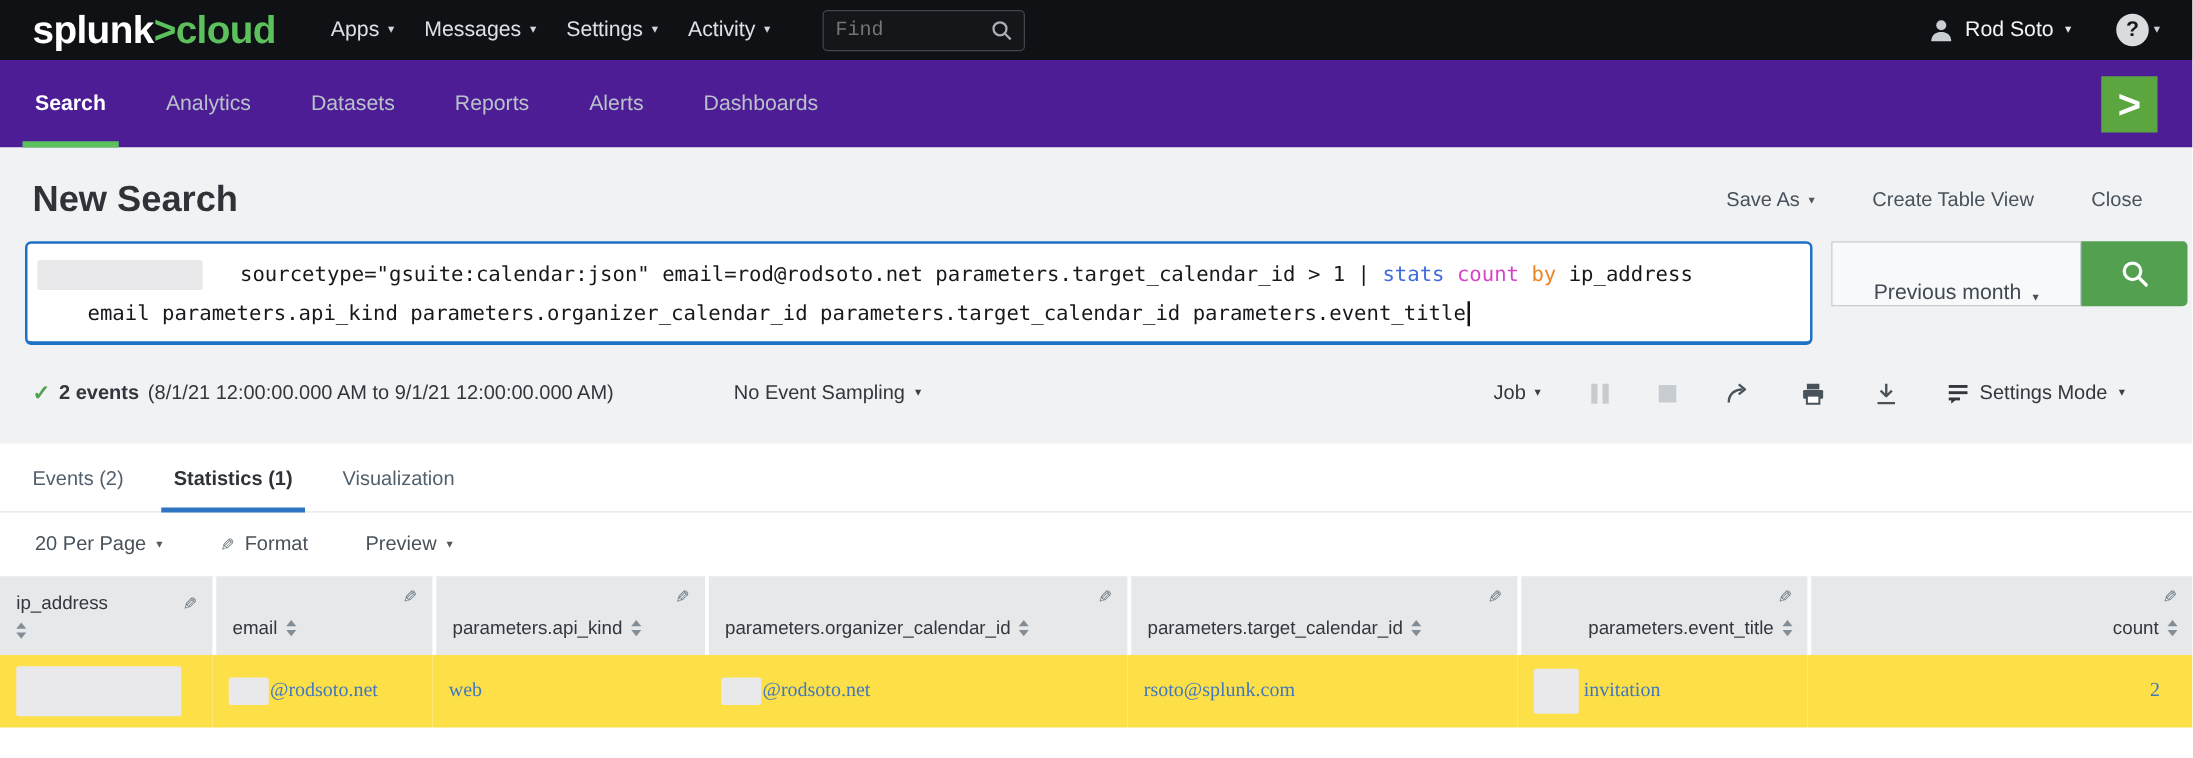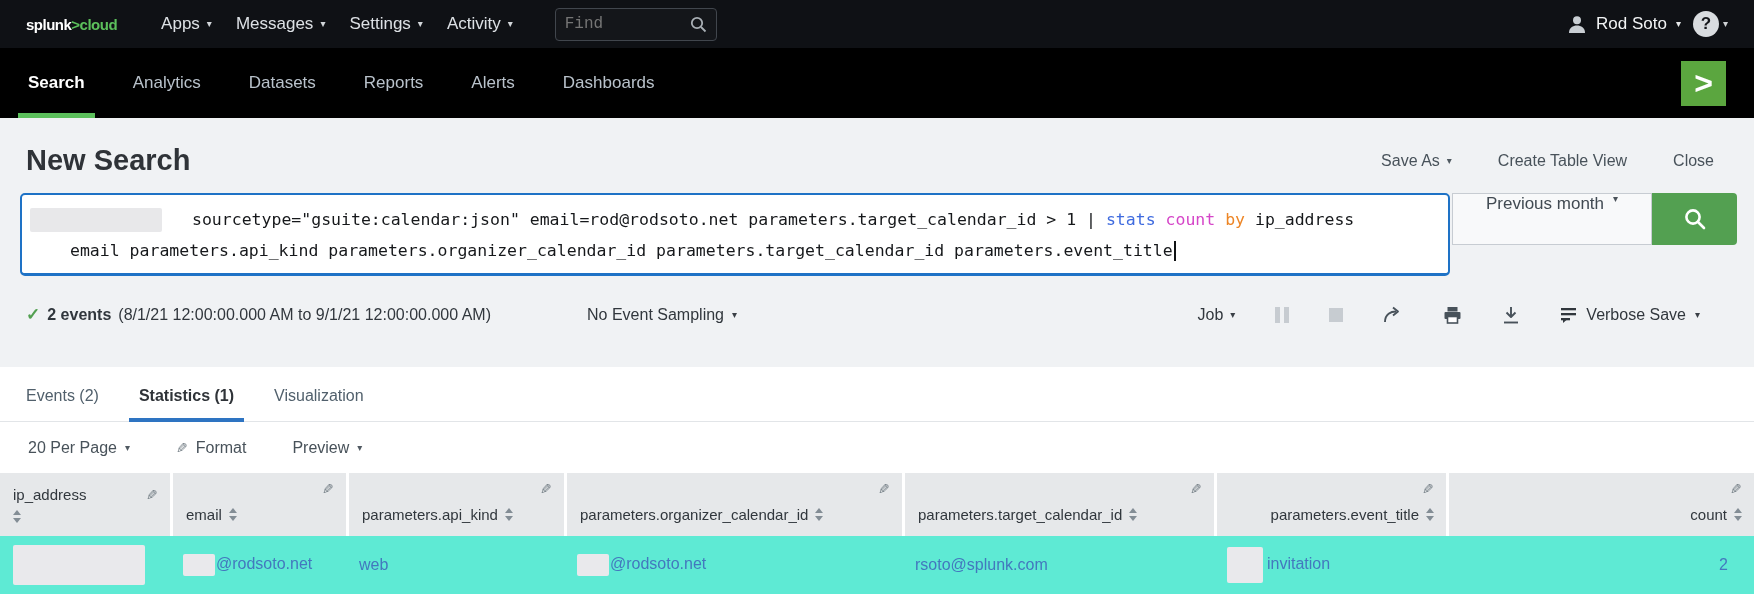--- a/index.html
+++ b/index.html
@@ -2,72 +2,72 @@
 <html><head>
 <meta charset="utf-8">
 <style>
   * { margin:0; padding:0; box-sizing:border-box; }
   html,body { width:1754px; height:606px; overflow:hidden; background:#fff;
     font-family:"Liberation Sans",sans-serif; }
 
   
   .topbar { height:48px; background:#0f1115; display:flex; align-items:center;
     padding:0 26px; color:#e3e7ea; }
-  .logo { font-size:15px; font-weight:700; letter-spacing:-0.5px; white-space:nowrap; }
+  .logo { font-size:31px; font-weight:700; letter-spacing:-0.5px; white-space:nowrap; }
   .logo .brand { color:#ffffff; }
   .logo .suffix { color:#5cc05c; font-weight:600; }
   .top-menus { display:flex; align-items:center; margin-left:44px; gap:24px; }
   .top-menu { display:flex; align-items:center; gap:7px; font-size:17px; color:#dde1e5; cursor:pointer; }
   .caret { font-size:10px; line-height:1; opacity:.95; }
   .findbox { margin-left:42px; width:162px; height:33px; background:#14161a;
     border:1px solid #41464d; border-radius:4px; display:flex; align-items:center; padding:0 9px; }
   .findbox input { flex:1; min-width:0; background:transparent; border:0; outline:0;
     color:#c9ced3; font-size:16px; font-family:Liberation Mono, monospace; }
-  .top-right { margin-left:auto; display:flex; align-items:center; gap:12px;text-align:right; }
+  .top-right { margin-left:auto; display:flex; align-items:center; gap:36px;text-align:right; }
   .user { display:flex; align-items:center; gap:9px; font-size:17px; color:#f2f4f5; }
   .help { display:flex; align-items:center; gap:4px; }
   .help-circle { width:26px; height:26px; border-radius:50%; background:#d9dcdf; color:#15171b;
     font-weight:700; font-size:17px; display:flex; align-items:center; justify-content:center; }
   .help .caret { color:#d9dcdf; }
 
   
-  .appbar { height:70px; background:#000000; display:flex; align-items:stretch; padding:0 28px; }
+  .appbar { height:70px; background:#4c1d95; display:flex; align-items:stretch; padding:0 28px; }
   .app-tabs { display:flex; gap:48px; }
   .app-tab { position:relative; display:flex; align-items:center; font-size:17px;
     color:#b9c2cb; cursor:pointer; }
   .app-tab.active { color:#fff; font-weight:700; }
   .app-tab.active::after { content:""; position:absolute; left:-10px; right:-10px; bottom:0;
     height:5px; background:#5cc05c; }
   .app-id { margin-left:auto; display:flex; align-items:center; gap:14px; }
   .app-icon { width:45px; height:45px; background:#5ba63f; display:flex; align-items:center;
     justify-content:center; color:#fff; font-size:32px; font-weight:700; line-height:1; }
   .app-name { color:#fff; font-size:21px; }
 
   
-  .gray-zone { background:#f0f2f4; padding-bottom:36px; }
+  .gray-zone { background:#f0f2f4; padding-bottom:24px; }
   .page-head { display:flex; align-items:flex-start; padding:26px 40px 16px 26px; }
   .page-title { font-size:29px; font-weight:700; color:#2f3338; }
   .page-actions { margin-left:auto; display:flex; align-items:center; gap:46px; margin-top:8px; }
   .page-action { display:flex; align-items:center; gap:7px; font-size:16px; color:#48525a; cursor:pointer; }
 
   .search-row { display:flex; align-items:flex-start; padding:0 0 0 20px; }
   .search-box { width:1430px; height:83px; background:#fff; border:2px solid #1e72c6;
     border-bottom-width:3px; border-radius:5px; padding:9px 10px 6px 8px;
     font-family:"DejaVu Sans Mono","Liberation Mono",monospace; font-size:16.5px; color:#16181b; }
   .q-line { display:flex; align-items:center; height:31px; white-space:pre; }
   .q-line2 { padding-left:40px; }
   .q-redact { width:132px; height:24px; background:#e8e8ea; border-radius:2px;
     margin-right:30px; flex:none; }
   .spl-cmd { color:#3f6bdf; }
   .spl-fn  { color:#d545c8; }
   .spl-kw  { color:#ed8525; }
   .q-cursor { width:2px; height:20px; background:#101214; margin-left:1px; flex:none; }
 
   .time-picker { width:200px; height:52px; background:#f8f9fa; border:1px solid #c7ccd2;
-    margin-left:2px; display:flex; align-items:flex-start; justify-content:center; gap:9px;
+    margin-left:15px; display:flex; align-items:flex-end; justify-content:center; gap:9px;
     font-size:17px; color:#414a52; cursor:pointer; }
   .search-btn { width:85px; height:52px; background:#53a051; border:0;
     border-radius:0 4px 4px 0; display:flex; align-items:center; justify-content:center; cursor:pointer; }
 
   .job-bar { display:flex; align-items:center; padding:28px 54px 6px 26px;
     font-size:16px; color:#31373d; }
   .job-left { display:flex; align-items:center; gap:7px; }
   .check { color:#53a051; font-weight:700; font-size:17px; }
   .ev-bold { font-weight:700; }
   .sampling { display:flex; align-items:center; gap:8px; margin-left:96px; cursor:pointer; }
@@ -100,22 +100,22 @@
   .th-name-row { display:flex; align-items:center; gap:7px; margin-top:7px;
     font-size:15px; color:#31373d; white-space:nowrap; overflow:hidden; }
   .th-name-row.right { justify-content:flex-end; }
   .th-first .th-name-row { margin-top:0; justify-content:space-between; }
   .th-sort-row { margin-top:7px; display:flex; }
   .sort { display:inline-flex; flex-direction:column; gap:3px; cursor:pointer; }
   .sort i { width:0; height:0; border-left:4px solid transparent; border-right:4px solid transparent; }
   .sort .up { border-bottom:5px solid #838d95; }
   .sort .dn { border-top:5px solid #838d95; }
 
-  .stats td { background:#5eead4; padding:18px 12px 18px 13px; vertical-align:middle;
-    font-family:Liberation Sans, sans-serif; font-size:16px; color:#4378be;
+  .stats td { background:#fde047; padding:18px 12px 18px 13px; vertical-align:middle;
+    font-family:Liberation Serif, serif; font-size:16px; color:#4378be;
     white-space:nowrap; }
   .stats td.num { text-align:right; padding-right:26px; }
   .redact { display:inline-block; background:#e9e9ec; border-radius:2px; vertical-align:middle; }
   .redact.big { width:132px; height:40px; margin:-10px 0; }
   .redact.sm  { width:32px; height:22px; margin-right:1px; }
   .redact.md  { width:36px; height:36px; margin:-8px 4px -8px 0; }
 
   svg.ic { display:block; }
 </style>
 </head>
@@ -272,21 +272,21 @@
           <line x1="2" y1="16.5" x2="16" y2="16.5" stroke="#48525a" stroke-width="1.9"></line>
         </svg>
       </div>
       <div class="verbose">
         <svg class="ic" width="17" height="16" viewBox="0 0 17 16">
           <rect x="1" y="1" width="15" height="2.3" fill="#31373d"></rect>
           <rect x="1" y="6" width="15" height="2.3" fill="#31373d"></rect>
           <rect x="1" y="11" width="9" height="2.3" fill="#31373d"></rect>
           <path d="M3 13 L3 16 L6.5 13 Z" fill="#31373d"></path>
         </svg>
-        <span>Verbose Save</span>
+        <span>Settings Mode</span>
         <span class="caret">▾</span>
       </div>
     </div>
   </section>
 </div>
 
 <div class="tabs-row">
   <div class="rtab"><span>Events (2)</span></div>
   <div class="rtab active"><span>Statistics (1)</span></div>
   <div class="rtab"><span>Visualization</span></div>

